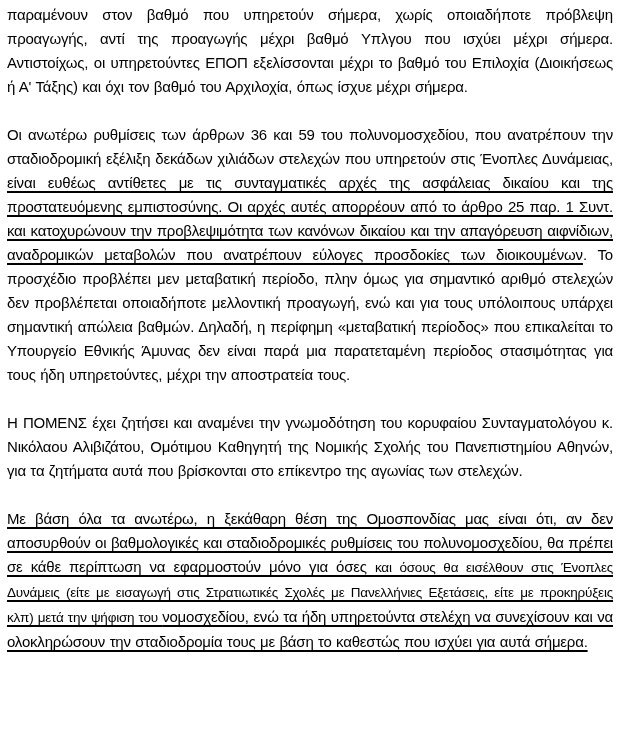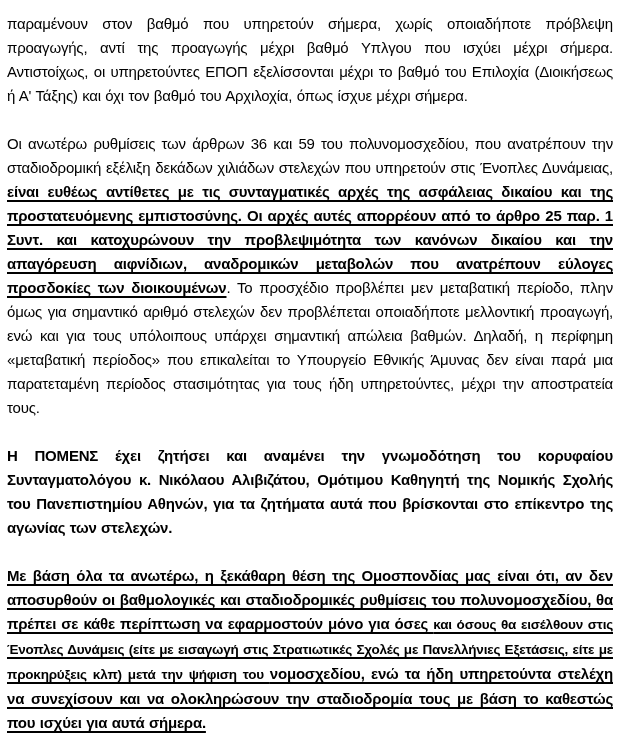--- a/index.html
+++ b/index.html
@@ -12,32 +12,32 @@
     background: #ffffff;
     overflow: hidden;
     font-family: "Liberation Sans", sans-serif;
     color: #000000;
     -webkit-font-smoothing: antialiased;
   }
   .page {
     box-sizing: border-box;
     width: 620px;
     height: 588px;
-    padding: 12px 7px 0 7px;
+    padding: 3px 7px 0 7px;
   }
   .para {
     margin: 0 0 24px 0;
     font-size: 15px;
     line-height: 24px;
     text-align: justify;
     letter-spacing: -0.2px;
     word-spacing: 0.5px;
   }
   .run-bold {
-    font-weight: bold;
+    font-weight: normal;
   }
   .run-underline {
     text-decoration: underline;
     text-decoration-thickness: 1.6px;
     text-underline-offset: 3px;
   }
   .run-small {
     font-size: 13.5px;
   }
 </style>

